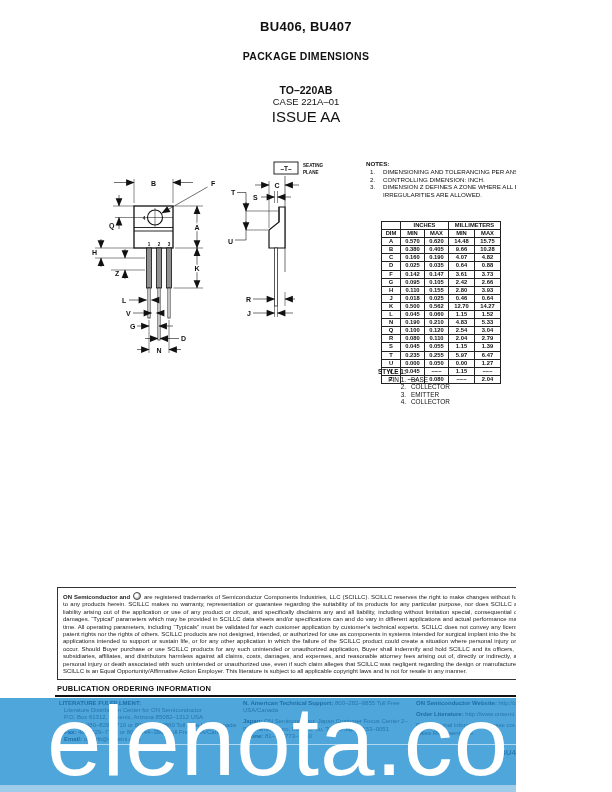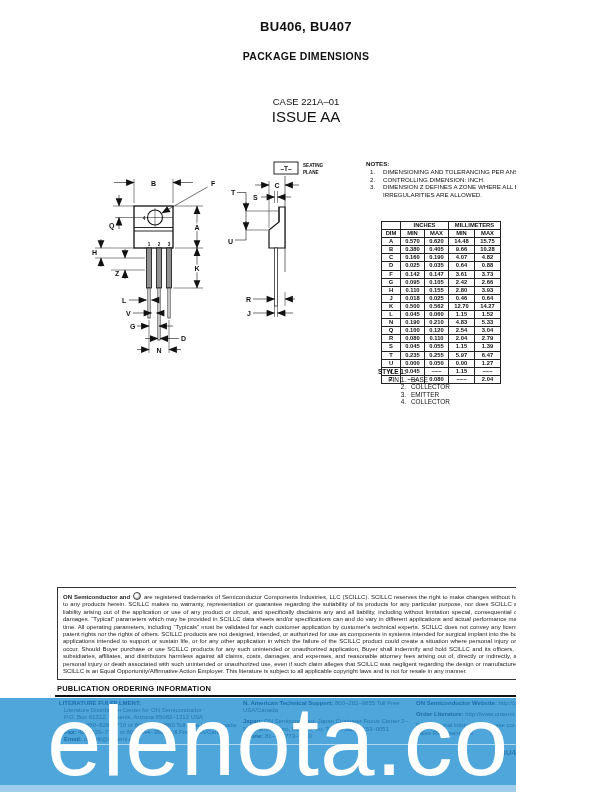--- a/index.html
+++ b/index.html
@@ -52,20 +52,21 @@
   .doc-number{position:absolute;left:500px;top:748px;font-size:8px;font-weight:bold;color:#2d7cb5;z-index:2;}
   .watermark{position:absolute;left:47px;top:692px;font-size:98px;line-height:1;letter-spacing:1px;color:#fff;z-index:5;white-space:nowrap;}
 </style>
 </head>
 <body>
 
 <div class="page">
 
   <div class="ctr t-main">BU406, BU407</div>
   <div class="ctr t-sub">PACKAGE DIMENSIONS</div>
+  <div class="ctr t-case">TO–220AB</div>
   <div class="ctr t-casenum">CASE 221A–01</div>
   <div class="ctr t-issue">ISSUE AA</div>
 
   <svg viewBox="0 0 290 218" style="position:absolute;left:85px;top:150px;width:290px;height:218px;">
     <defs>
       <marker id="ah" viewBox="0 0 8 8" refX="7.5" refY="4" markerWidth="9" markerHeight="9" orient="auto-start-reverse" markerUnits="userSpaceOnUse">
         <path d="M0.5,1 L8,4 L0.5,7 Z" fill="#111"></path>
       </marker>
     </defs>
 

